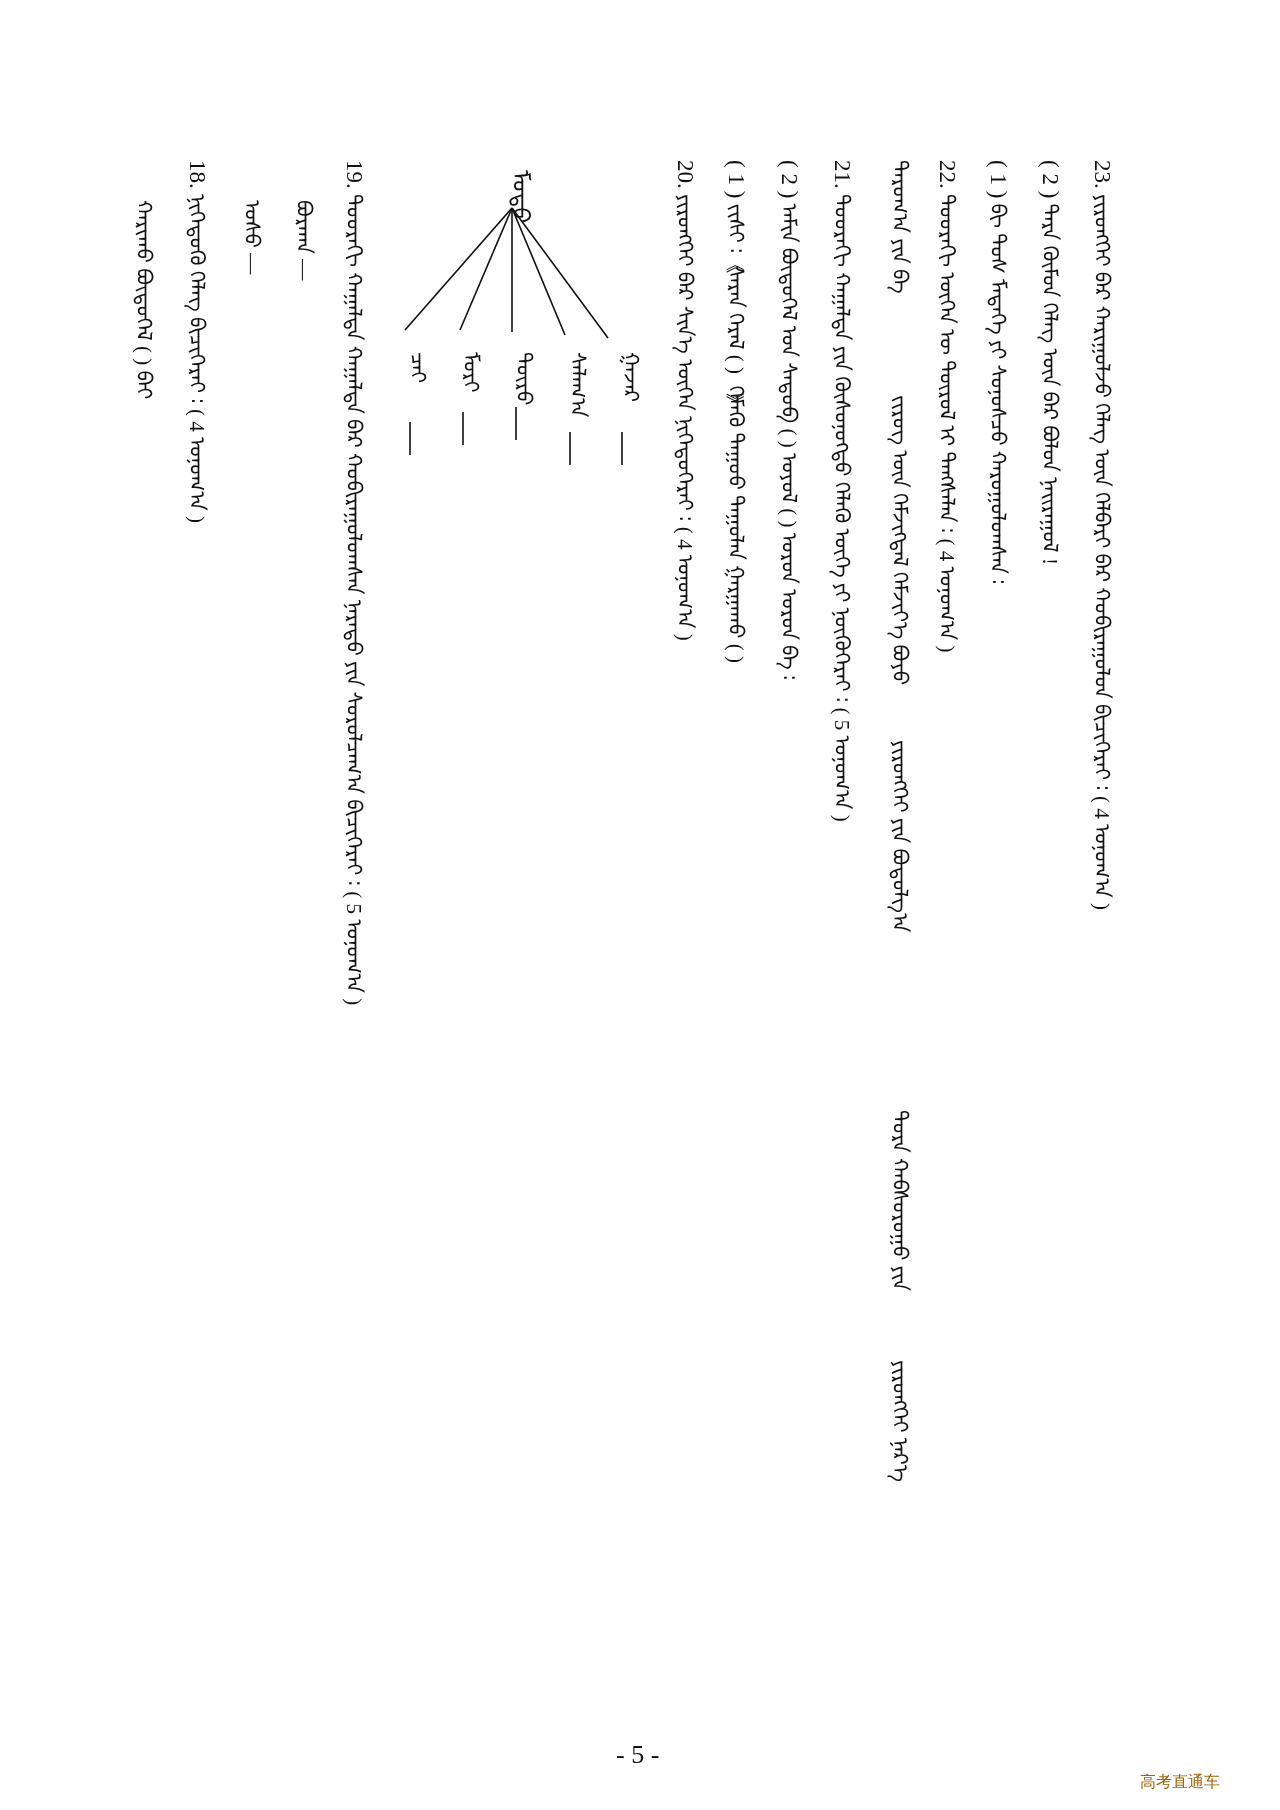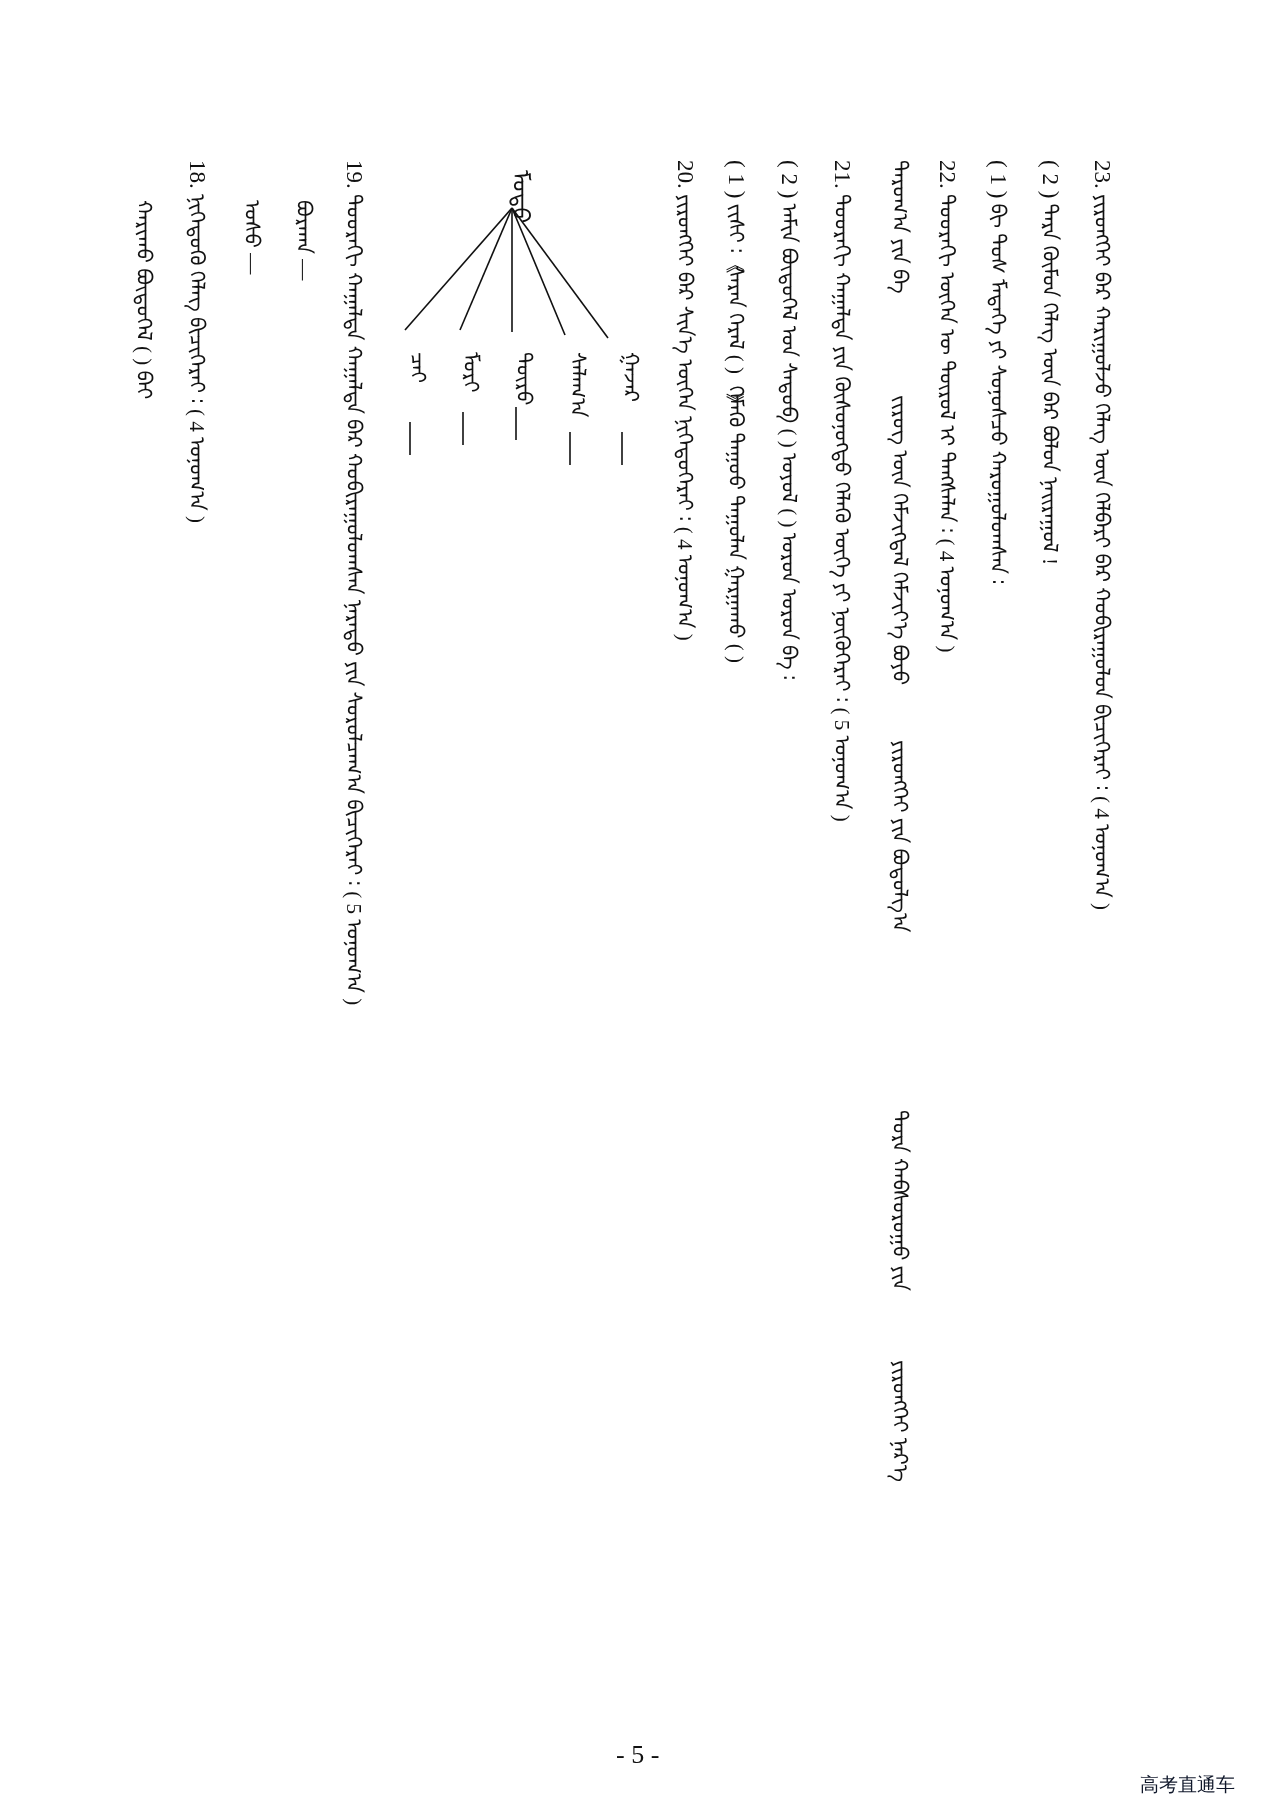--- a/index.html
+++ b/index.html
@@ -5,21 +5,21 @@
   html,body{margin:0;padding:0;background:#fff;}
   body{width:1280px;height:1810px;position:relative;overflow:hidden;
        font-family:"Liberation Serif","DejaVu Serif",serif;color:#111;}
   .col{position:absolute;top:160px;writing-mode:vertical-lr;
        font-size:21px;line-height:28px;white-space:nowrap;letter-spacing:0.5px;}
   .num{font-family:"Liberation Serif",serif;font-size:23px;}
   .tree{position:absolute;left:380px;top:160px;width:300px;height:330px;}
   .leaf{position:absolute;writing-mode:vertical-lr;font-size:21px;white-space:nowrap;}
   .page-num{position:absolute;left:616px;top:1740px;font-size:26px;
             font-family:"Liberation Serif",serif;}
-  .watermark{position:absolute;left:1140px;top:1772px;font-size:19px;color:#0f172a;
+  .watermark{position:absolute;left:1140px;top:1772px;font-size:16px;color:#a16207;
              font-family:"DejaVu Sans",sans-serif;}
 </style>
 </head>
 <body>
 
 <div class="col" style="left:1088px;top:160px;">
   <span class="num">23.</span>
   <span>ᠶᠢᠷᠦᠩᠬᠡᠢ ᠪᠡᠷ ᠬᠠᠷᠢᠭᠤᠯᠵᠤ ᠬᠡᠯᠡᠭ ᠦᠨ ᠬᠡᠯᠪᠡᠷᠢ ᠪᠠᠷ ᠬᠤᠪᠢᠷᠠᠭᠤᠯᠤᠨ ᠪᠢᠴᠢᠭᠡᠷᠡᠢ</span>
   <span>∶ ( 4 ᠤᠨᠤᠭ᠎ᠠ )</span>
 </div>

